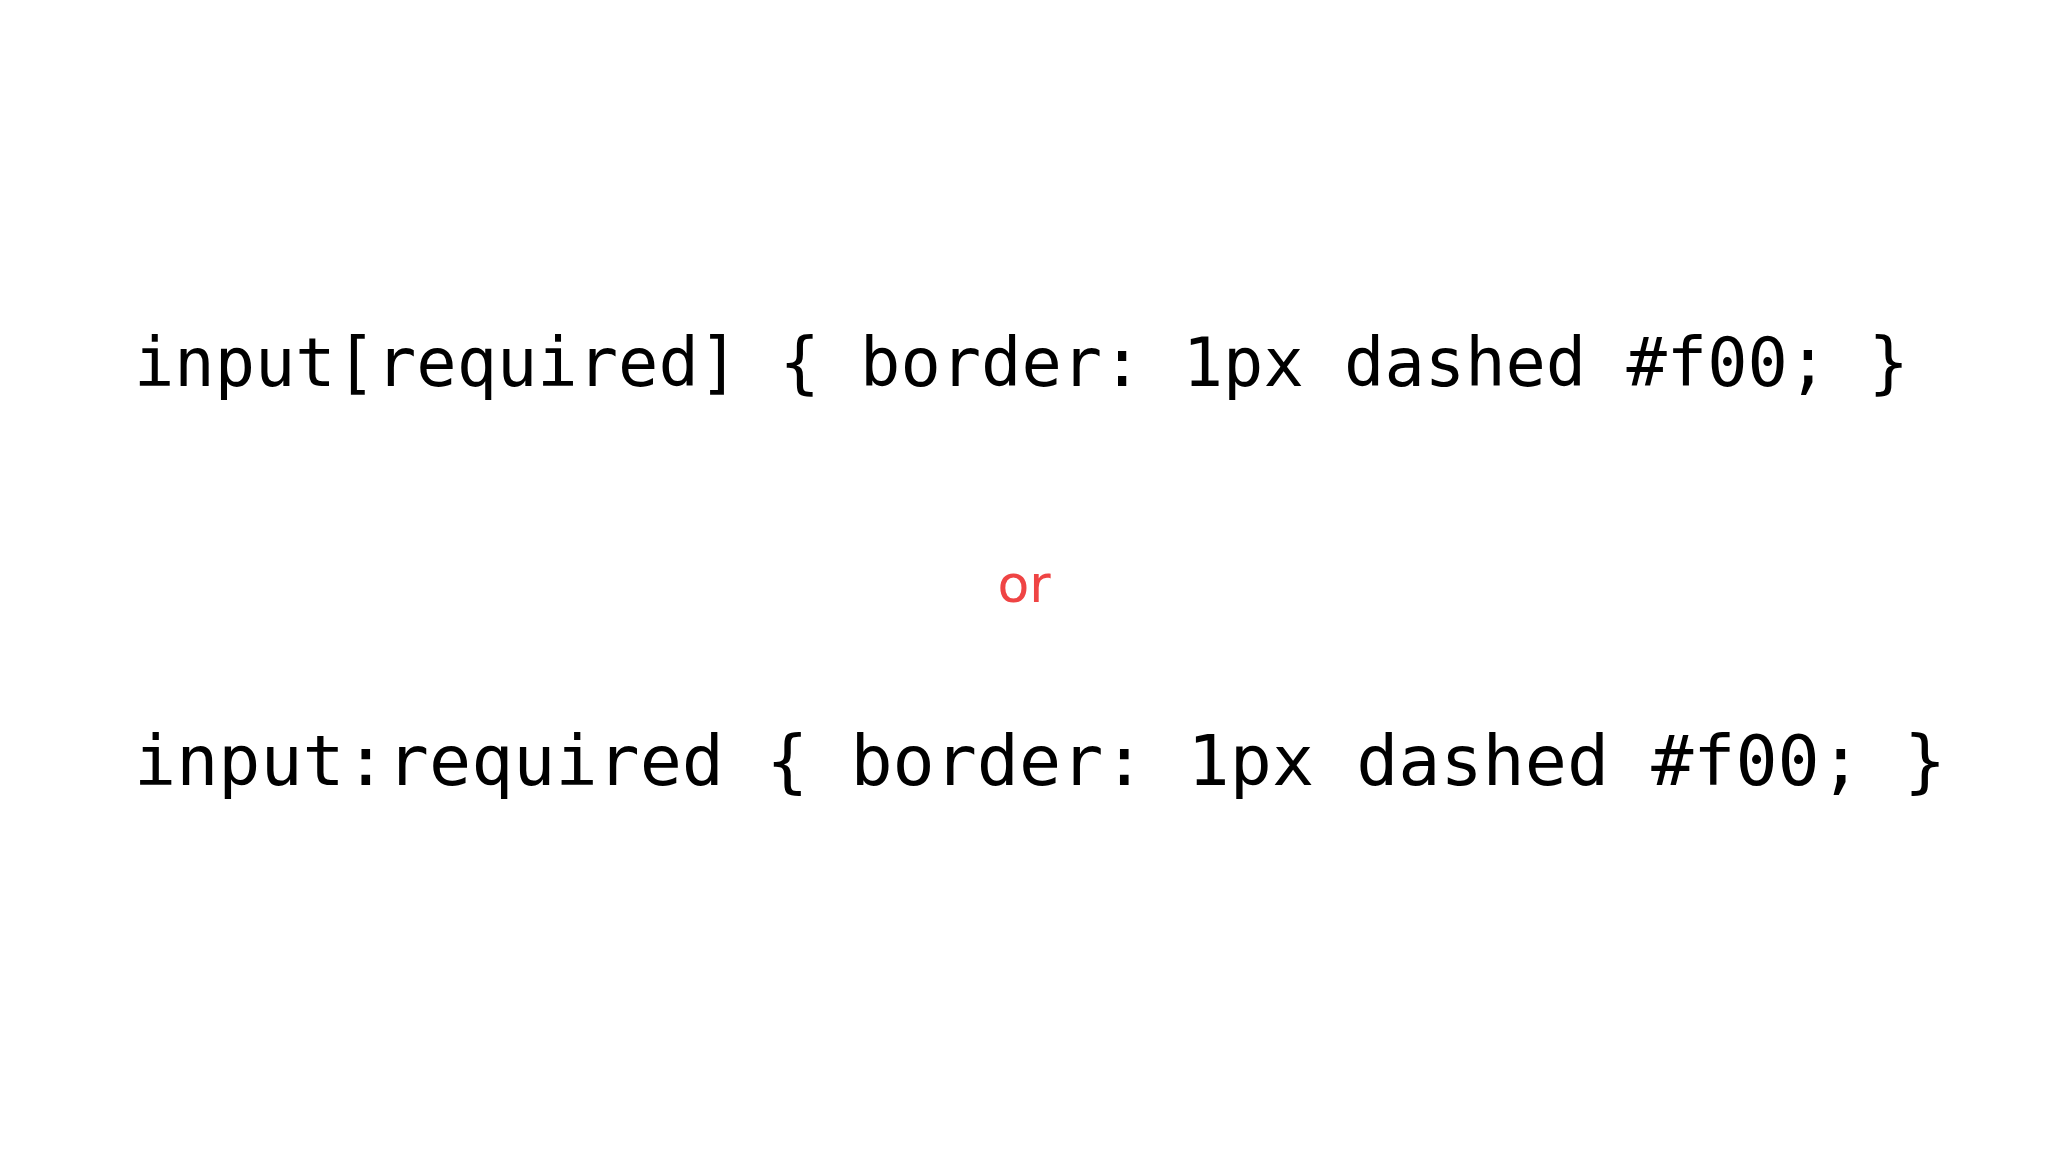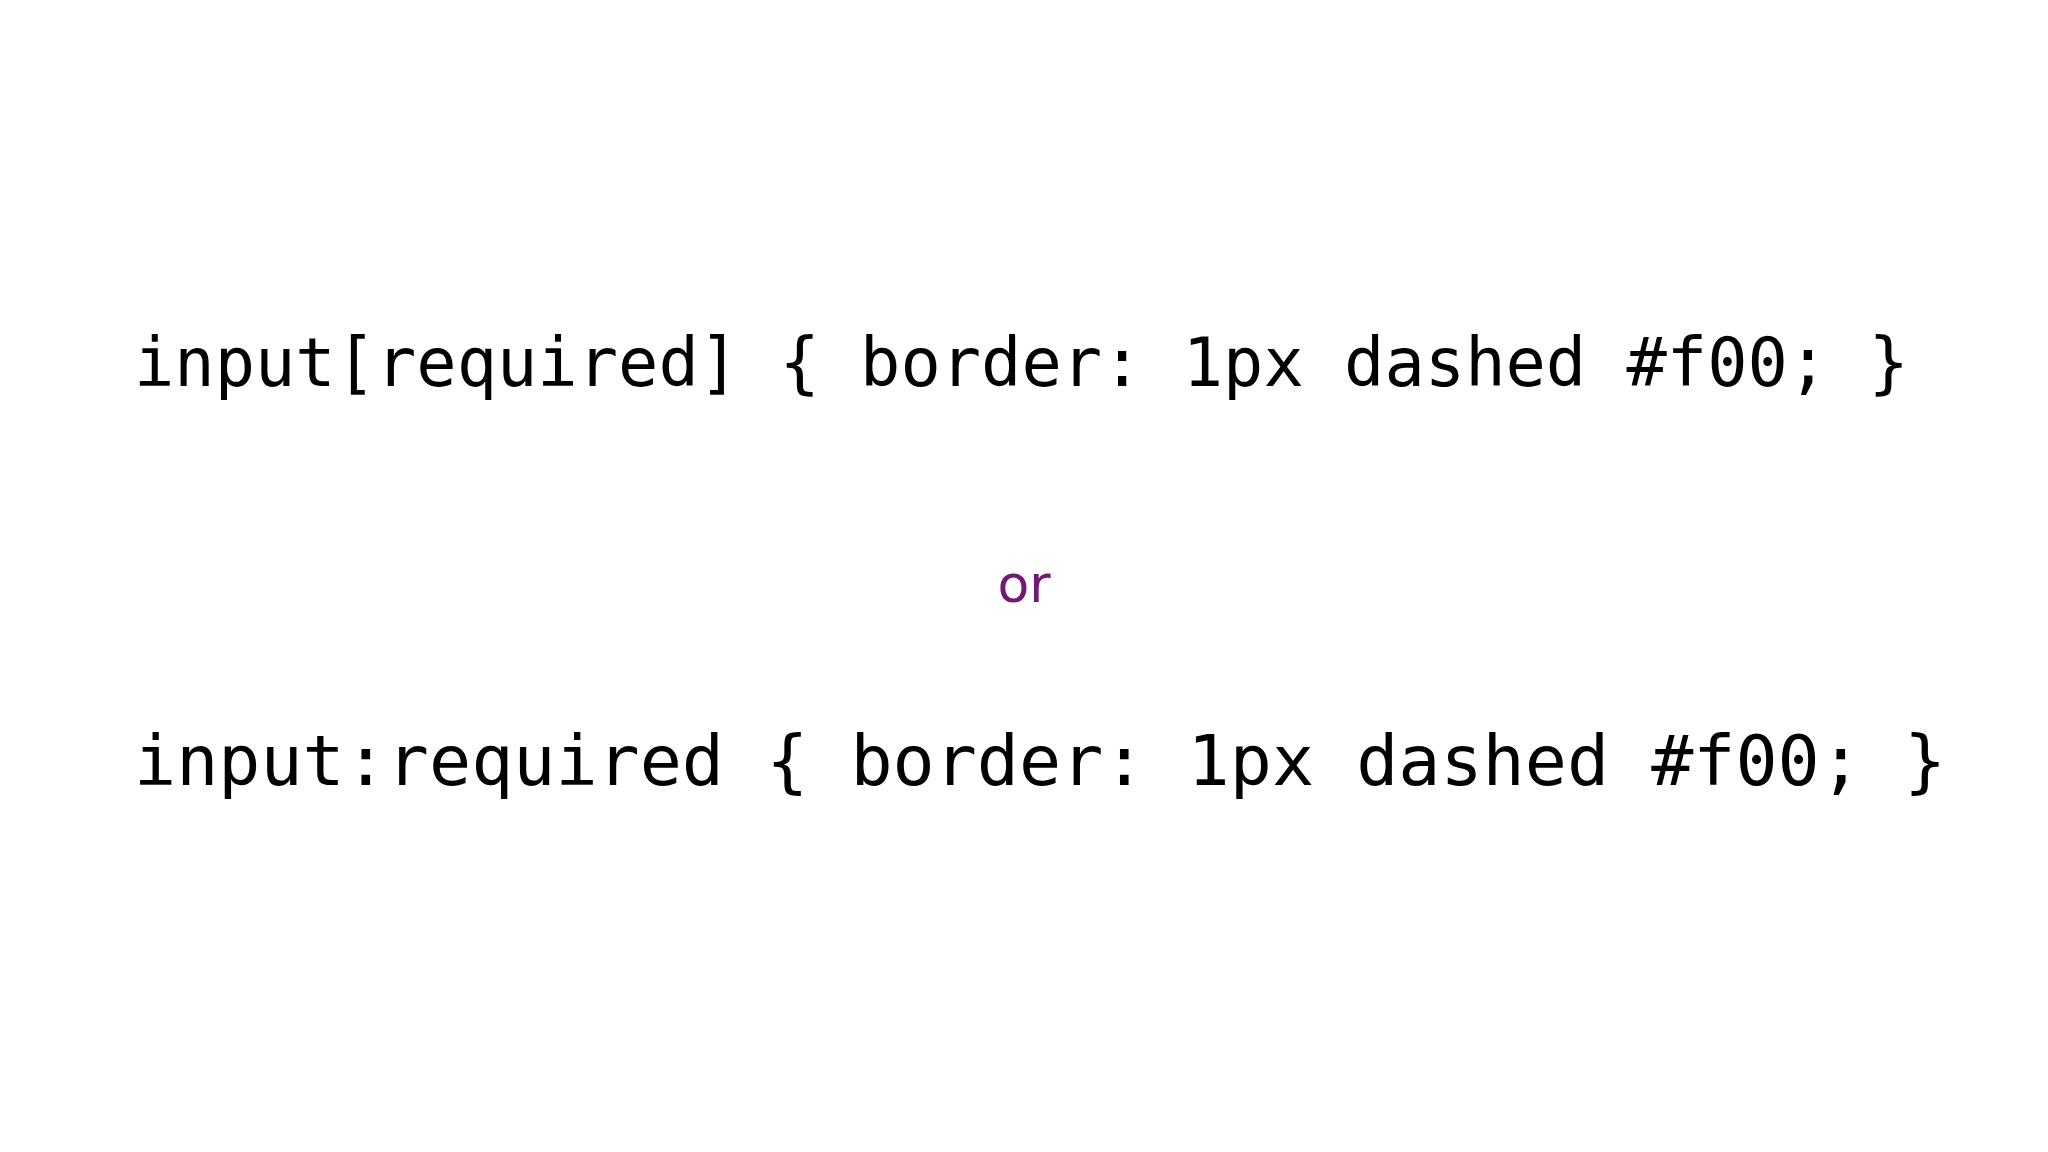--- a/index.html
+++ b/index.html
@@ -54,21 +54,21 @@
     font-size: 70px;
   }
 
   
   .connector {
     position: absolute;
     top: 558px;
     left: 0;
     width: 2048px;
     text-align: center;
-    color: #701a75;
+    color: #ef4444;
     font-family: "DejaVu Sans", "Liberation Sans", sans-serif;
     font-weight: 400;
     font-size: 52px;
     line-height: 1;
     white-space: pre;
   }
 </style>
 </head>
 <body>
 

